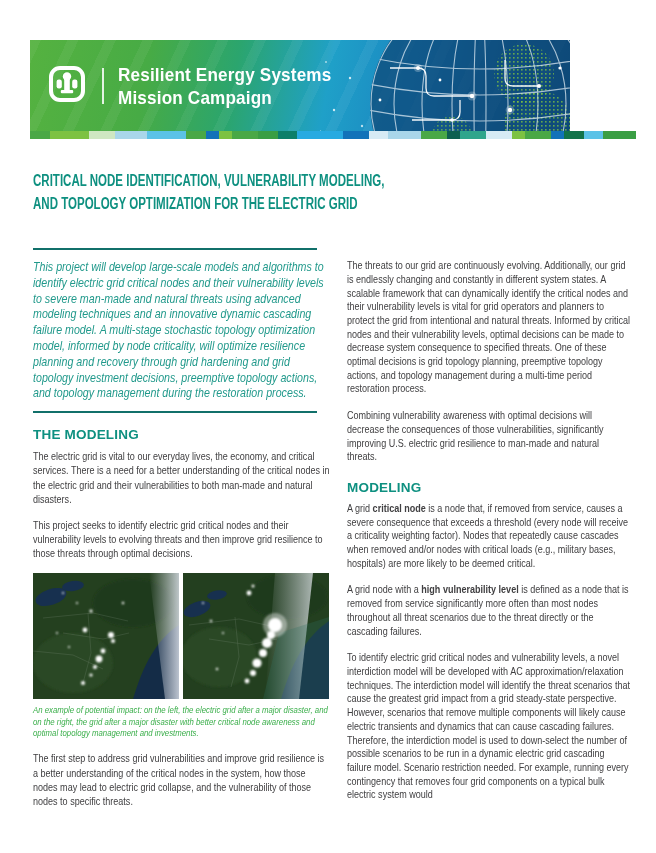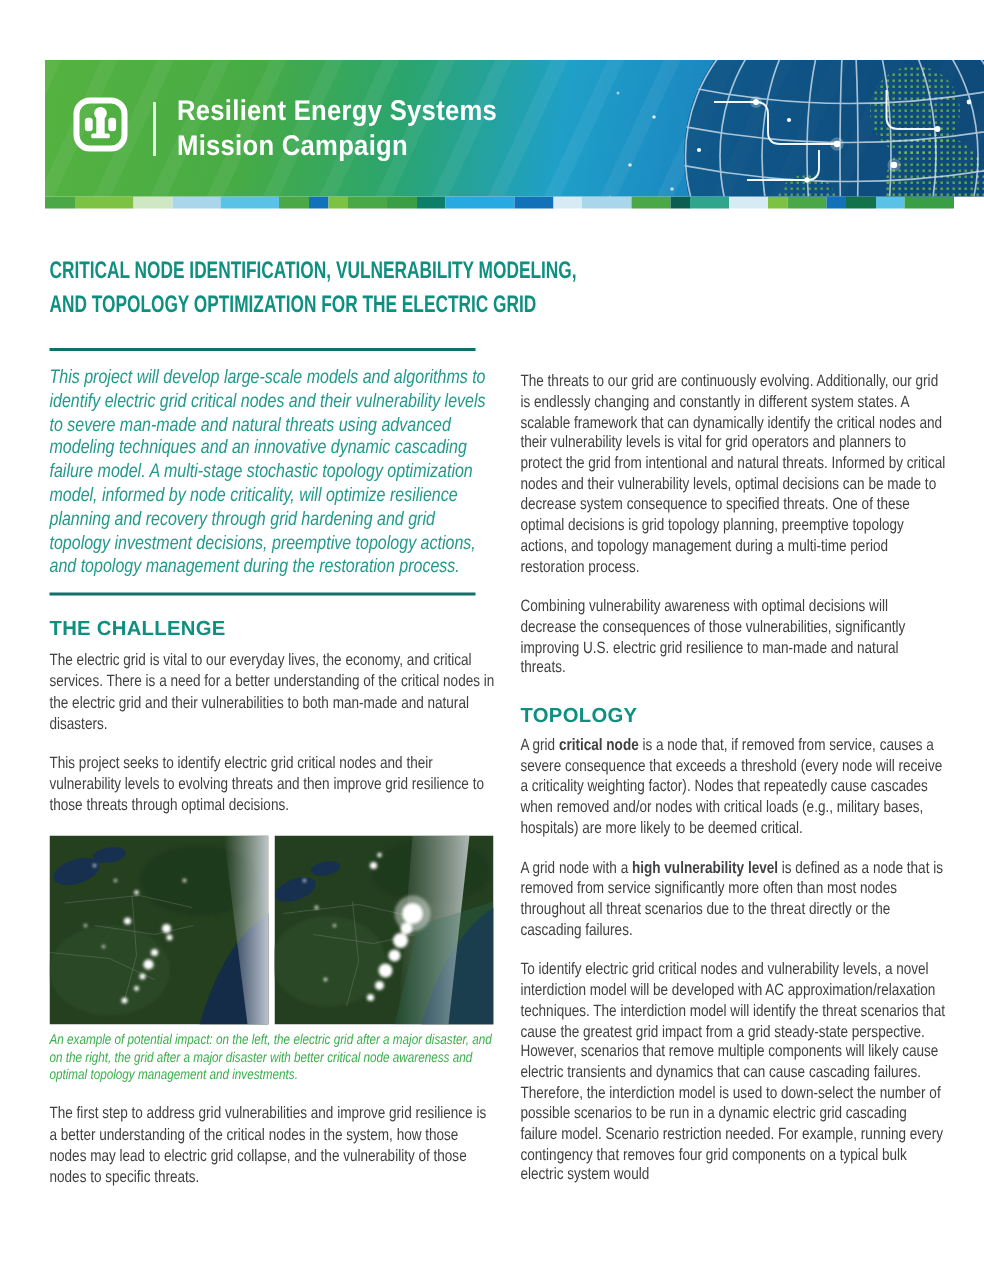--- a/index.html
+++ b/index.html
@@ -1,40 +1,40 @@
 <!DOCTYPE html>
 <html><head>
 <meta charset="utf-8">
 <style>
   html,body{margin:0;padding:0;background:#ffffff;}
   .page{position:relative;width:656px;height:853px;background:#fff;overflow:hidden;
         font-family:"Liberation Sans",sans-serif;color:#414042;}
 
   
-  .band{position:relative;margin:40px 0 0 30px;width:626px;height:91px;overflow:hidden;
+  .band{position:relative;margin:40px 0 0 30px;width:540px;height:91px;overflow:hidden;
         background:linear-gradient(100deg,#55b240 0%,#47ab45 22%,#2ba56e 38%,#1fa0c8 55%,#1a83c0 72%,#12598d 88%,#0f4a7a 100%);}
   .band::before{content:"";position:absolute;inset:0;
         background:repeating-linear-gradient(115deg,rgba(255,255,255,0.09) 0 10px,rgba(255,255,255,0) 10px 34px);
         opacity:.6;}
   .band-inner{position:relative;display:flex;align-items:center;height:100%;z-index:2;}
   .logo-box{margin-left:18px;flex:0 0 auto;}
   .band-divider{width:2px;height:36px;background:rgba(255,255,255,.85);margin:0 14px 0 16px;}
   .band-title{color:#fff;font-weight:700;font-size:19px;line-height:23px;
         transform:scaleX(.9);transform-origin:0 50%;white-space:nowrap;letter-spacing:.2px;}
   .globe{position:absolute;right:0;top:0;z-index:1;}
 
   
   .mosaic{margin-left:30px;width:606px;height:8px;display:flex;}
 
   
   .doc-title{margin:30px 0 0 33px;color:#0e9080;font-weight:700;font-size:16px;line-height:23px;}
   .doc-title .tline{display:block;transform:scaleX(.72);transform-origin:0 0;white-space:nowrap;}
 
   
-  .cols{display:flex;gap:17px;margin:17px 0 0 33px;align-items:flex-end;}
+  .cols{display:flex;gap:17px;margin:33px 0 0 33px;align-items:center;}
   .col-left{width:297px;flex:0 0 auto;}
   .col-right{width:284px;flex:0 0 auto;padding-top:6px;}
 
   .rule{height:2px;width:284px;background:#11706a;border:none;margin:0;}
 
   .cond{width:362px;transform:scaleX(.821);transform-origin:0 0;}
   .cond-r{width:346px;transform:scaleX(.821);transform-origin:0 0;}
 
   p{margin:0;}
   .intro{font-style:italic;color:#21998b;font-size:13px;line-height:15.8px;margin:9px 0 10px 0;}
@@ -156,21 +156,21 @@
     <span class="tline">CRITICAL NODE IDENTIFICATION, VULNERABILITY MODELING,</span>
     <span class="tline">AND TOPOLOGY OPTIMIZATION FOR THE ELECTRIC GRID</span>
   </h1>
 
   <div class="cols">
 
     <div class="col-left">
       <hr class="rule">
       <p class="intro cond">This project will develop large-scale models and algorithms to identify electric grid critical nodes and their vulnerability levels to severe man-made and natural threats using advanced modeling techniques and an innovative dynamic cascading failure model. A multi-stage stochastic topology optimization model, informed by node criticality, will optimize resilience planning and recovery through grid hardening and grid topology investment decisions, preemptive topology actions, and topology management during the restoration process.</p>
       <hr class="rule">
-      <h2 class="sec">THE CHALLENGE</h2>
+      <h2 class="sec">THE MODELING</h2>
       <p class="body-l cond">The electric grid is vital to our everyday lives, the economy, and critical services. There is a need for a better understanding of the critical nodes in the electric grid and their vulnerabilities to both man-made and natural disasters.</p>
       <p class="body-l cond">This project seeks to identify electric grid critical nodes and their vulnerability levels to evolving threats and then improve grid resilience to those threats through optimal decisions.</p>
 
       <div class="figure-row">
 
         <svg width="146" height="126" viewBox="0 0 146 126">
           <defs>
             <linearGradient id="tg1" x1="0" y1="0" x2="1" y2="0">
               <stop offset="0" stop-color="#cfd3dc" stop-opacity="0"></stop>
               <stop offset="1" stop-color="#d8dde6" stop-opacity=".95"></stop>
@@ -259,20 +259,20 @@
           </g>
         </svg>
       </div>
       <p class="caption cond">An example of potential impact: on the left, the electric grid after a major disaster, and on the right, the grid after a major disaster with better critical node awareness and optimal topology management and investments.</p>
       <p class="body-l cond">The first step to address grid vulnerabilities and improve grid resilience is a better understanding of the critical nodes in the system, how those nodes may lead to electric grid collapse, and the vulnerability of those nodes to specific threats.</p>
     </div>
 
     <div class="col-right">
       <p class="body-r cond-r">The threats to our grid are continuously evolving. Additionally, our grid is endlessly changing and constantly in different system states. A scalable framework that can dynamically identify the critical nodes and their vulnerability levels is vital for grid operators and planners to protect the grid from intentional and natural threats. Informed by critical nodes and their vulnerability levels, optimal decisions can be made to decrease system consequence to specified threats. One of these optimal decisions is grid topology planning, preemptive topology actions, and topology management during a multi-time period restoration process.</p>
       <p class="body-r cond-r">Combining vulnerability awareness with optimal decisions will decrease the consequences of those vulnerabilities, significantly improving U.S. electric grid resilience to man-made and natural threats.</p>
-      <h2 class="sec">TOPOLOGY</h2>
+      <h2 class="sec">MODELING</h2>
       <p class="body-r cond-r"><span>A grid </span><b>critical node</b><span> is a node that, if removed from service, causes a severe consequence that exceeds a threshold (every node will receive a criticality weighting factor). Nodes that repeatedly cause cascades when removed and/or nodes with critical loads (e.g., military bases, hospitals) are more likely to be deemed critical.</span></p>
       <p class="body-r cond-r"><span>A grid node with a </span><b>high vulnerability level</b><span> is defined as a node that is removed from service significantly more often than most nodes throughout all threat scenarios due to the threat directly or the cascading failures.</span></p>
       <p class="body-r cond-r">To identify electric grid critical nodes and vulnerability levels, a novel interdiction model will be developed with AC approximation/relaxation techniques. The interdiction model will identify the threat scenarios that cause the greatest grid impact from a grid steady-state perspective. However, scenarios that remove multiple components will likely cause electric transients and dynamics that can cause cascading failures. Therefore, the interdiction model is used to down-select the number of possible scenarios to be run in a dynamic electric grid cascading failure model. Scenario restriction needed. For example, running every contingency that removes four grid components on a typical bulk electric system would</p>
     </div>
   </div>
 
 </div>
 
 </body></html>

